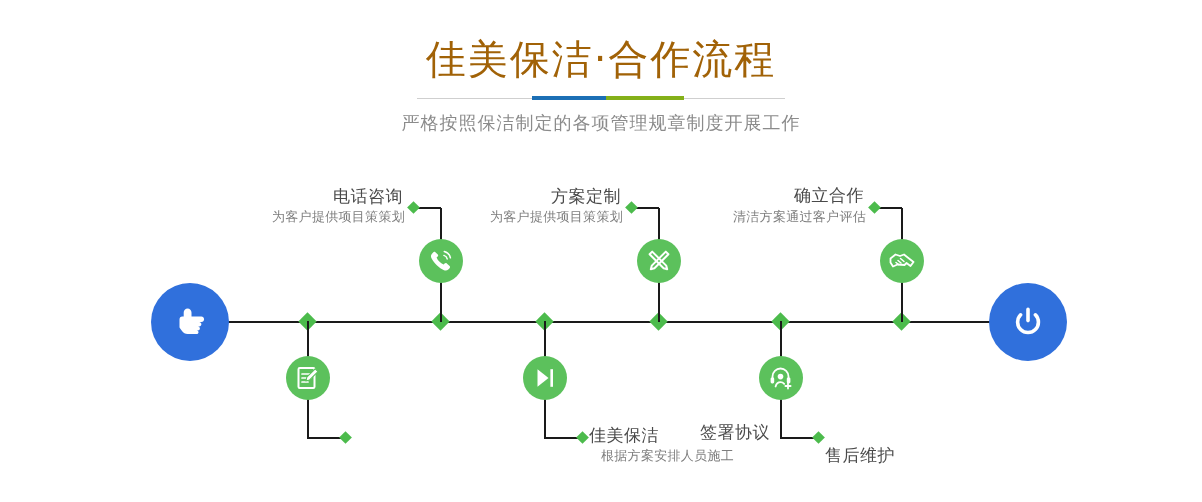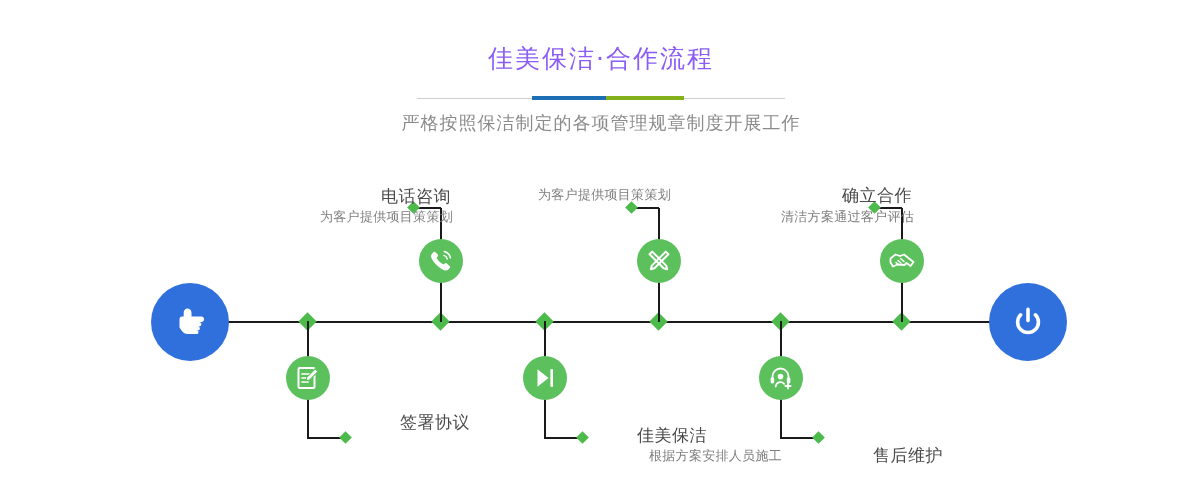--- a/index.html
+++ b/index.html
@@ -8,21 +8,21 @@
     background:#ffffff;
     font-family:"DejaVu Sans","Liberation Sans",sans-serif;
     overflow:hidden;
     position:relative;
   }
   #stage{position:absolute;left:0;top:0;width:1202px;height:502px;}
 
   
   .hdr{position:absolute;left:0;top:0;width:1202px;text-align:center;}
   .hdr-title{
-    font-size:25px;line-height:46px;color:#8b5cf6;
+    font-size:40px;line-height:46px;color:#a16207;
     letter-spacing:2px;font-weight:500;
     margin-top:36px;
   }
   .hdr-rule{
     position:relative;width:368px;height:6px;margin:14px auto 0 auto;
   }
   .hdr-rule .rule-base{
     position:absolute;left:0;top:2px;width:368px;height:1px;background:#cfcfcf;
   }
   .hdr-rule .rule-blue{
@@ -54,21 +54,21 @@
 
   .stem{position:absolute;width:2px;background:#1a1a1a;}
   .arm{position:absolute;height:2px;background:#1a1a1a;}
 
   .node-ico{
     position:absolute;width:44px;height:44px;border-radius:50%;
     background:#5cc15c;display:flex;align-items:center;justify-content:center;
   }
   .node-ico svg{display:block;}
 
-  .lbl{position:absolute;white-space:nowrap;padding-left:48px;}
+  .lbl{position:absolute;white-space:nowrap;}
   .lbl .t{font-size:17px;line-height:22px;color:#4a4a4a;letter-spacing:.5px;}
   .lbl .d{font-size:13px;line-height:20px;color:#7d7d7d;letter-spacing:.3px;}
   .lbl.up{text-align:right;}
   .lbl.dn{text-align:left;}
   .lbl.up .t{padding-right:2px;}
   .lbl.dn .t{padding-left:2px;}
   .tip{position:absolute;width:9px;height:9px;background:#4cbb4c;transform:rotate(45deg);}
 </style>
 </head>
 <body>
@@ -133,36 +133,37 @@
   <div class="tip" style="left:341px;top:433px;"></div>
   <div class="node-ico" style="left:286px;top:356px;">
     <span>
       <svg width="28" height="28" viewBox="0 0 28 28">
         <rect x="4.5" y="4" width="16" height="20" rx="1.2" fill="none" stroke="#ffffff" stroke-width="2"></rect>
         <path d="M8 10h9M8 14h9M8 18h6" stroke="#ffffff" stroke-width="1.7" stroke-linecap="round" fill="none"></path>
         <path d="M21.2 4.8l2.8 2.8-8.4 8.4-3.5.7.7-3.5 8.4-8.4z" fill="#ffffff" stroke="#5cc15c" stroke-width="1.1"></path>
       </svg>
     </span>
   </div>
-  <div class="lbl dn" style="left:350px;top:411px;width:420px;">
+  <div class="lbl dn" style="left:350px;top:421px;width:420px;text-align:right;">
     <div class="t">签署协议</div>
   </div>
 
   <div class="stem" style="left:658px;top:208px;height:114px;"></div>
   <div class="arm" style="left:634px;top:207px;width:25px;"></div>
   <div class="tip" style="left:627px;top:203px;"></div>
   <div class="node-ico" style="left:637px;top:239px;">
     <span>
       <svg width="28" height="28" viewBox="0 0 28 28">
         <path d="M20.8 4.6l2.6 2.6-14 14-3.6 1 1-3.6 14-14z" fill="none" stroke="#ffffff" stroke-width="2" stroke-linejoin="round"></path>
         <path d="M7.2 4.6L4.6 7.2l14 14 3.6 1-1-3.6-14-14z" fill="none" stroke="#ffffff" stroke-width="2" stroke-linejoin="round"></path>
       </svg>
     </span>
   </div>
   <div class="lbl up" style="left:220px;top:185px;width:403px;">
+    <div class="t">方案定制</div>
     <div class="d">为客户提供项目策策划</div>
   </div>
 
   <div class="stem" style="left:544px;top:321px;height:117px;"></div>
   <div class="arm" style="left:544px;top:437px;width:36px;"></div>
   <div class="tip" style="left:578px;top:433px;"></div>
   <div class="node-ico" style="left:523px;top:356px;">
     <span>
       <svg width="26" height="26" viewBox="0 0 26 26">
         <path d="M5.5 4.2l11 8.8-11 8.8z" fill="#ffffff"></path>

